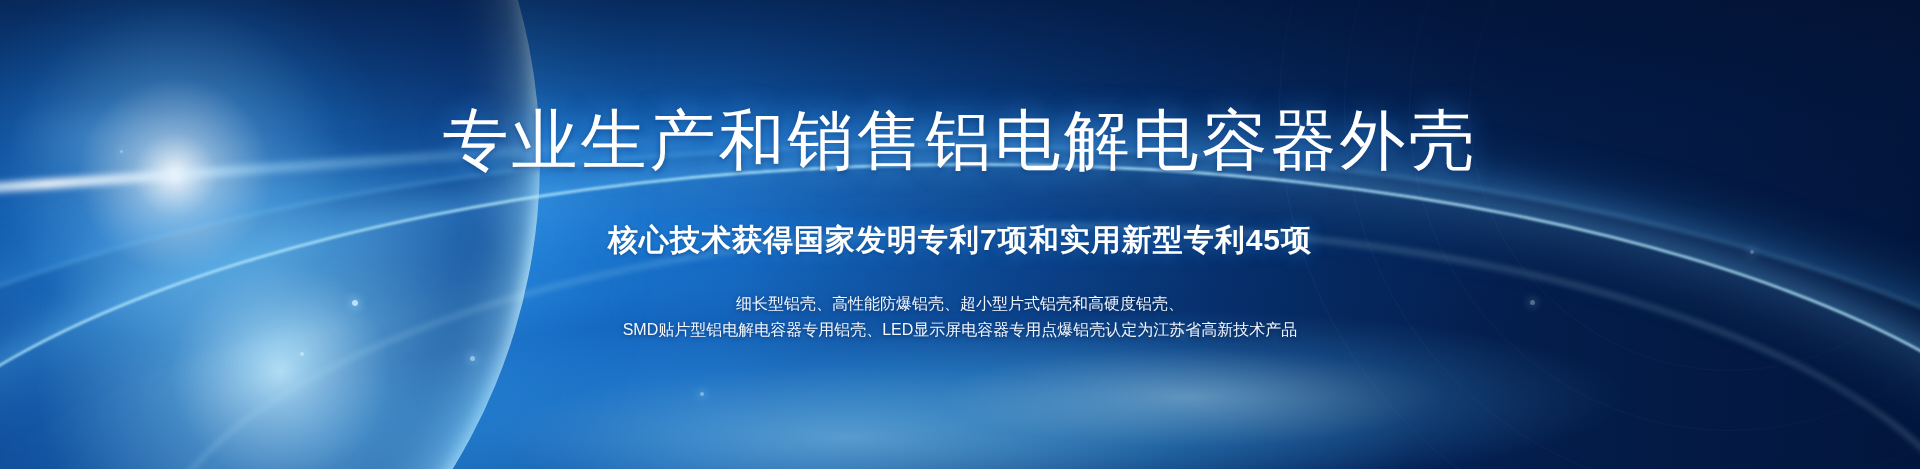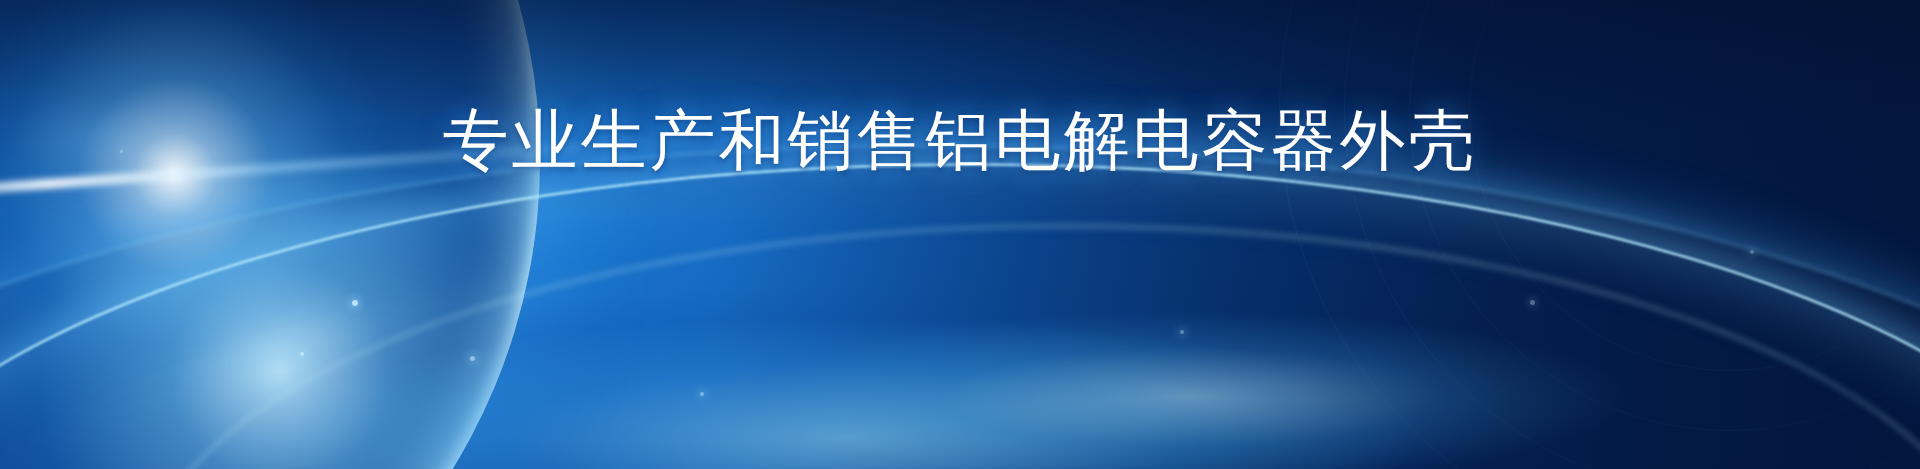--- a/index.html
+++ b/index.html
@@ -248,15 +248,20 @@
   <div class="dot" style="left:300px;top:352px;width:4px;height:4px;opacity:.8;"></div>
   <div class="dot" style="left:470px;top:356px;width:5px;height:5px;opacity:.7;"></div>
   <div class="dot" style="left:700px;top:392px;width:4px;height:4px;opacity:.6;"></div>
   <div class="dot" style="left:1180px;top:330px;width:4px;height:4px;opacity:.5;"></div>
   <div class="dot" style="left:1530px;top:300px;width:5px;height:5px;opacity:.45;"></div>
   <div class="dot" style="left:1750px;top:250px;width:4px;height:4px;opacity:.4;"></div>
   <div class="dot" style="left:120px;top:150px;width:3px;height:3px;opacity:.5;"></div>
 
   <div class="content">
     <div class="headline">专业生产和销售铝电解电容器外壳</div>
+    <div class="subheadline">核心技术获得国家发明专利7项和实用新型专利45项</div>
+    <div class="desc">
+      <div>细长型铝壳、高性能防爆铝壳、超小型片式铝壳和高硬度铝壳、</div>
+      <div>SMD贴片型铝电解电容器专用铝壳、LED显示屏电容器专用点爆铝壳认定为江苏省高新技术产品</div>
+    </div>
   </div>
 
 </div>
 
 </body></html>

